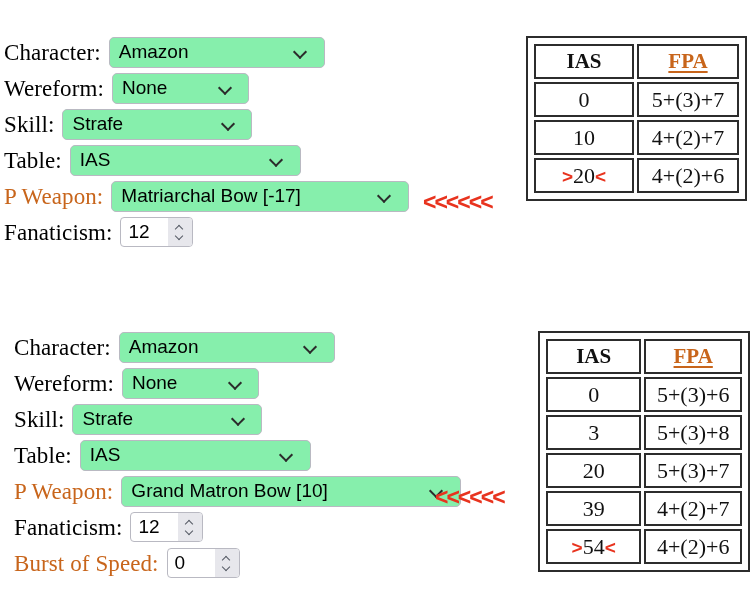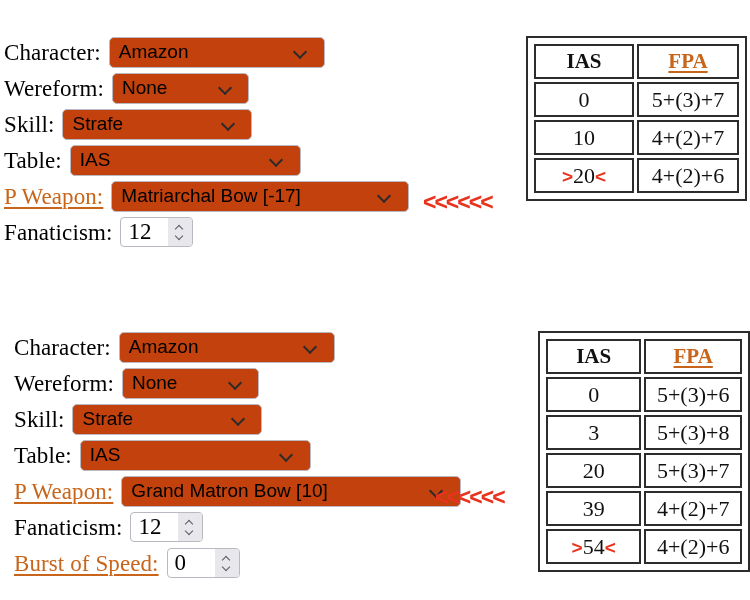--- a/index.html
+++ b/index.html
@@ -43,31 +43,30 @@
   .lbl {
     font-family: "Liberation Serif", "DejaVu Serif", serif;
     font-size: 23px;
     line-height: 1;
     color: #000000;
     padding-right: 8px;
     letter-spacing: 0.1px;
   }
   .lbl.link {
     color: #c8651b;
-    text-decoration: underline;
     text-underline-offset: 3px;
     text-decoration-thickness: 1.5px;
   }
 
   
   .sel {
     position: relative;
     box-sizing: border-box;
     height: 31px;
-    background: #c2410c;
+    background: #86efac;
     border: 1px solid #b9b9c2;
     border-radius: 5px;
     display: flex;
     align-items: center;
     padding: 0 0 0 9px;
     font-family: "Liberation Sans", "DejaVu Sans", sans-serif;
     font-size: 19px;
     color: #000000;
   }
   .sel .sel-val {
@@ -109,22 +108,22 @@
   
   .spin {
     box-sizing: border-box;
     height: 30px;
     width: 73px;
     background: #ffffff;
     border: 1px solid #b9b9c2;
     border-radius: 4px;
     display: flex;
     align-items: center;
-    font-family: Liberation Serif, serif;
-    font-size: 23px;
+    font-family: Liberation Sans, sans-serif;
+    font-size: 19px;
     color: #000000;
     overflow: hidden;
   }
   .spin .spin-val {
     flex: 1 1 auto;
     padding-left: 7px;
   }
   .spin .spin-btns {
     flex: 0 0 auto;
     width: 24px;

